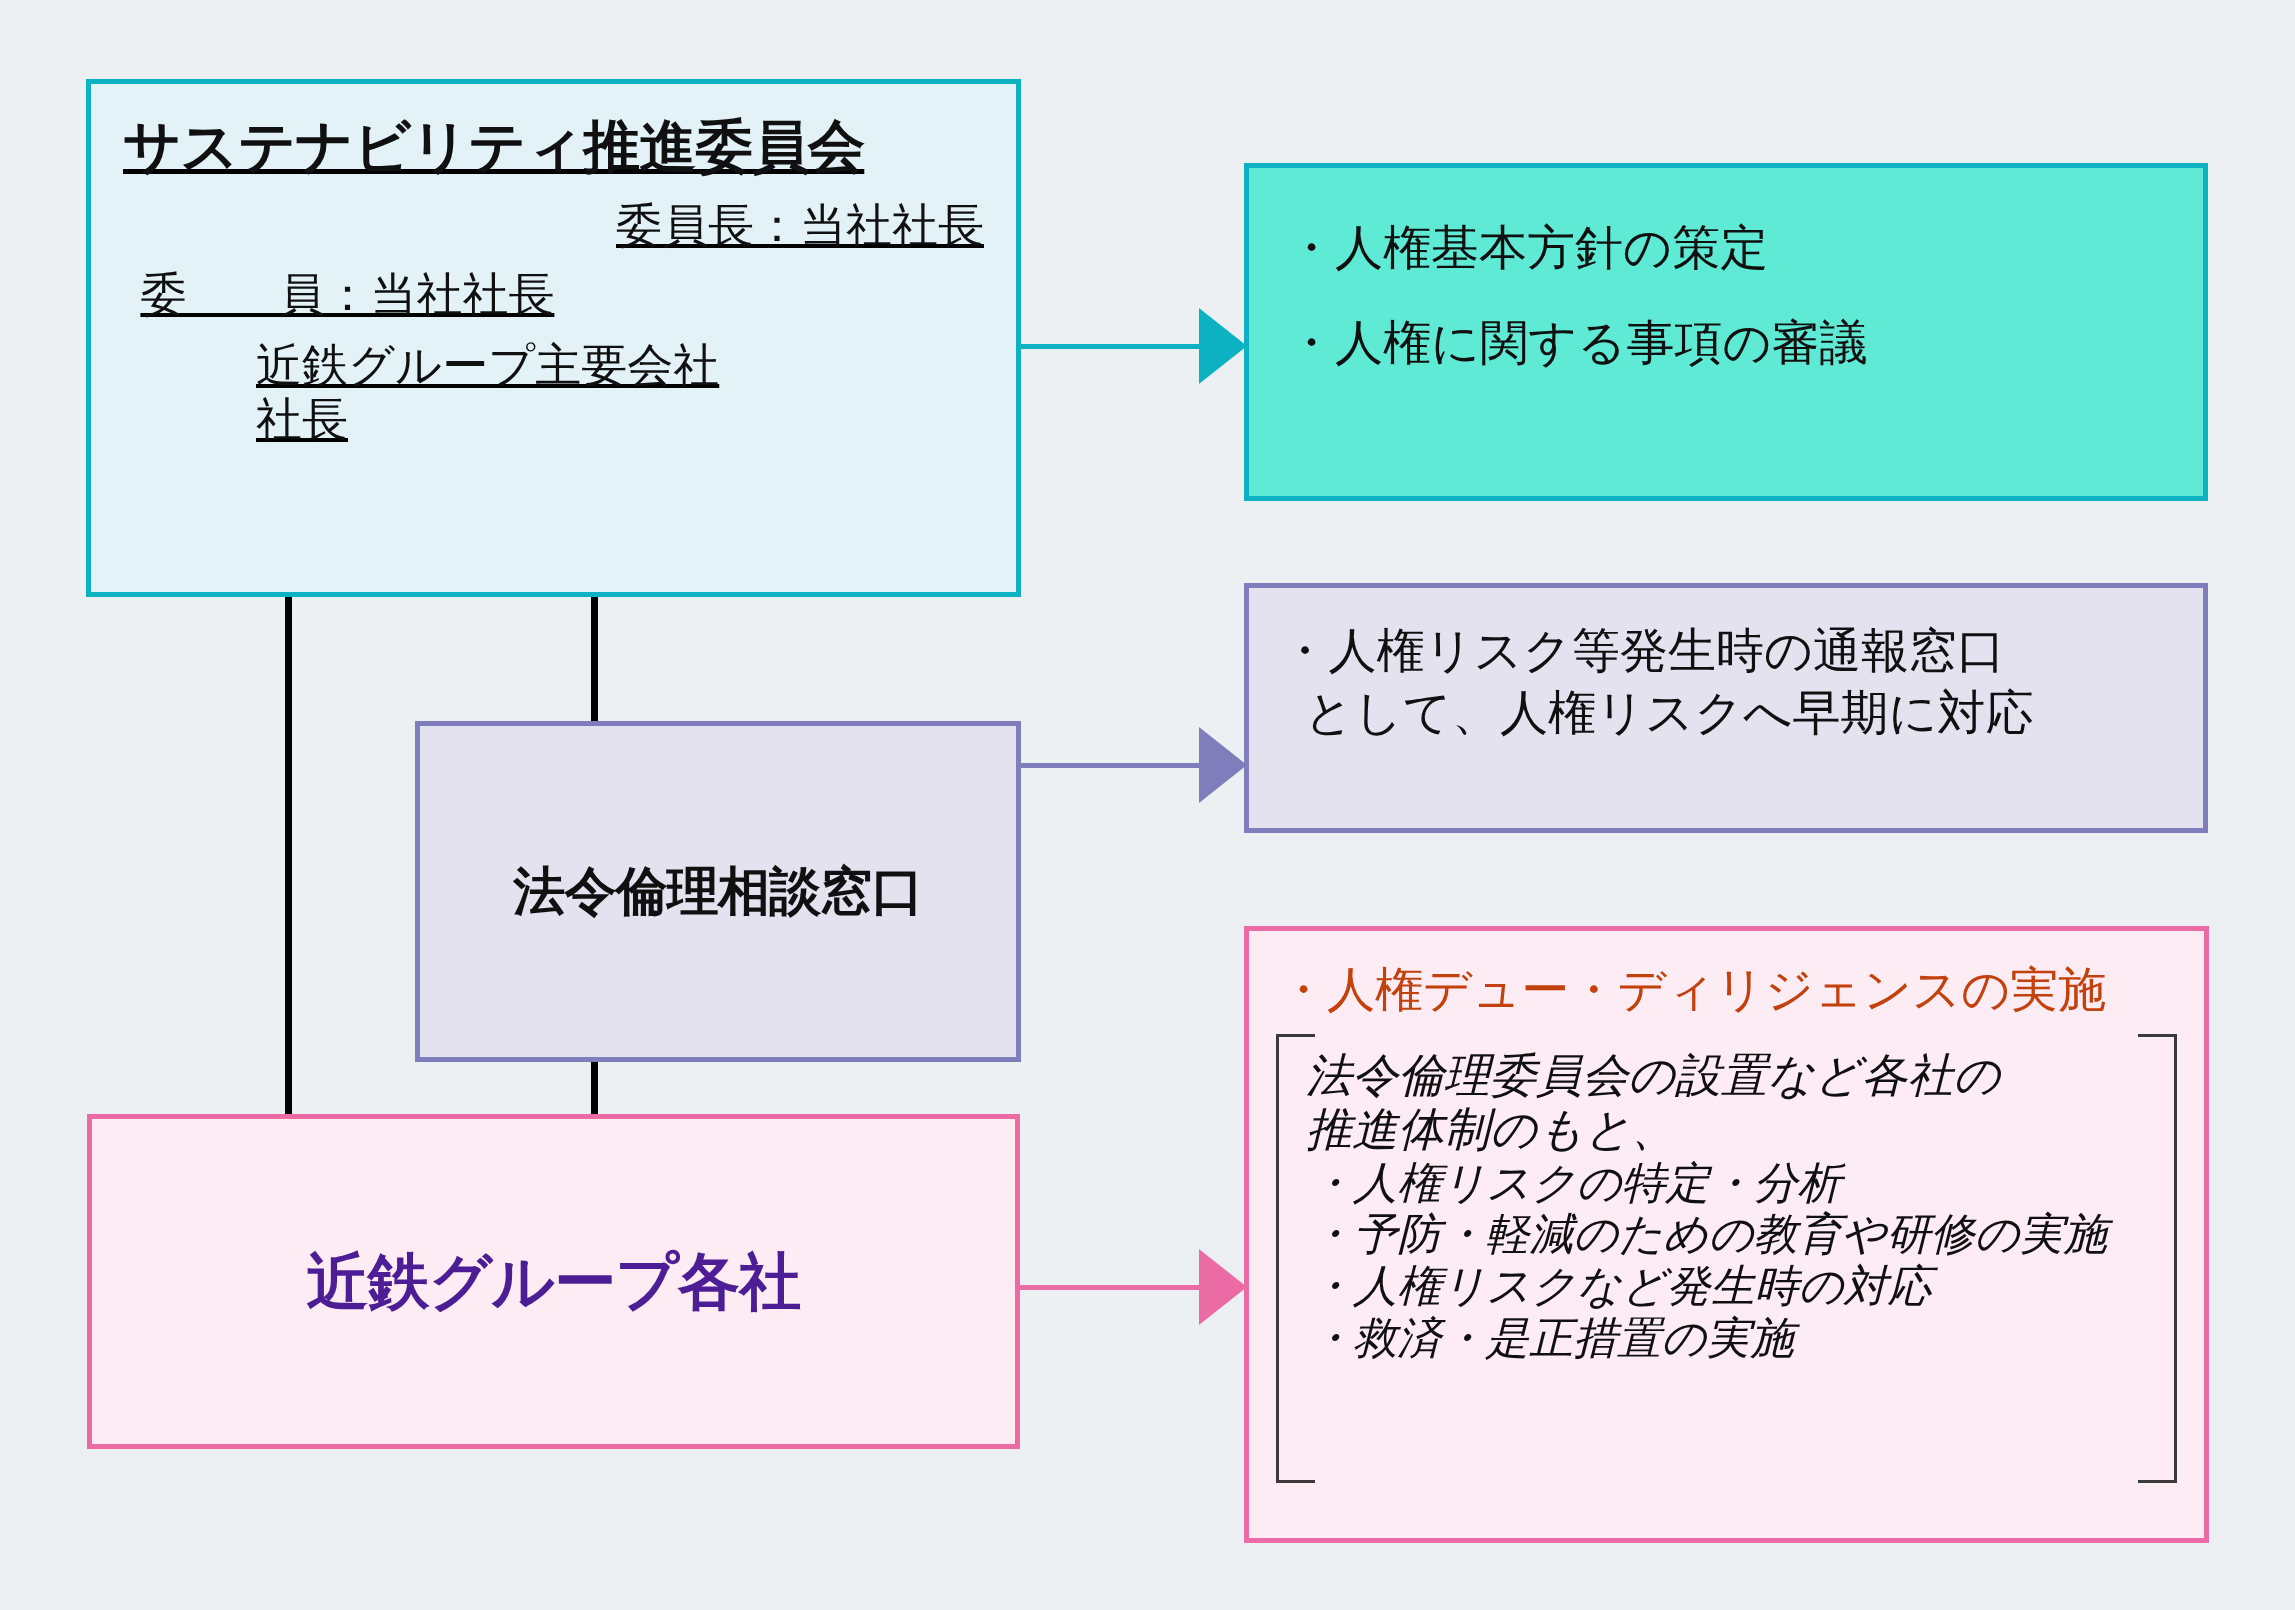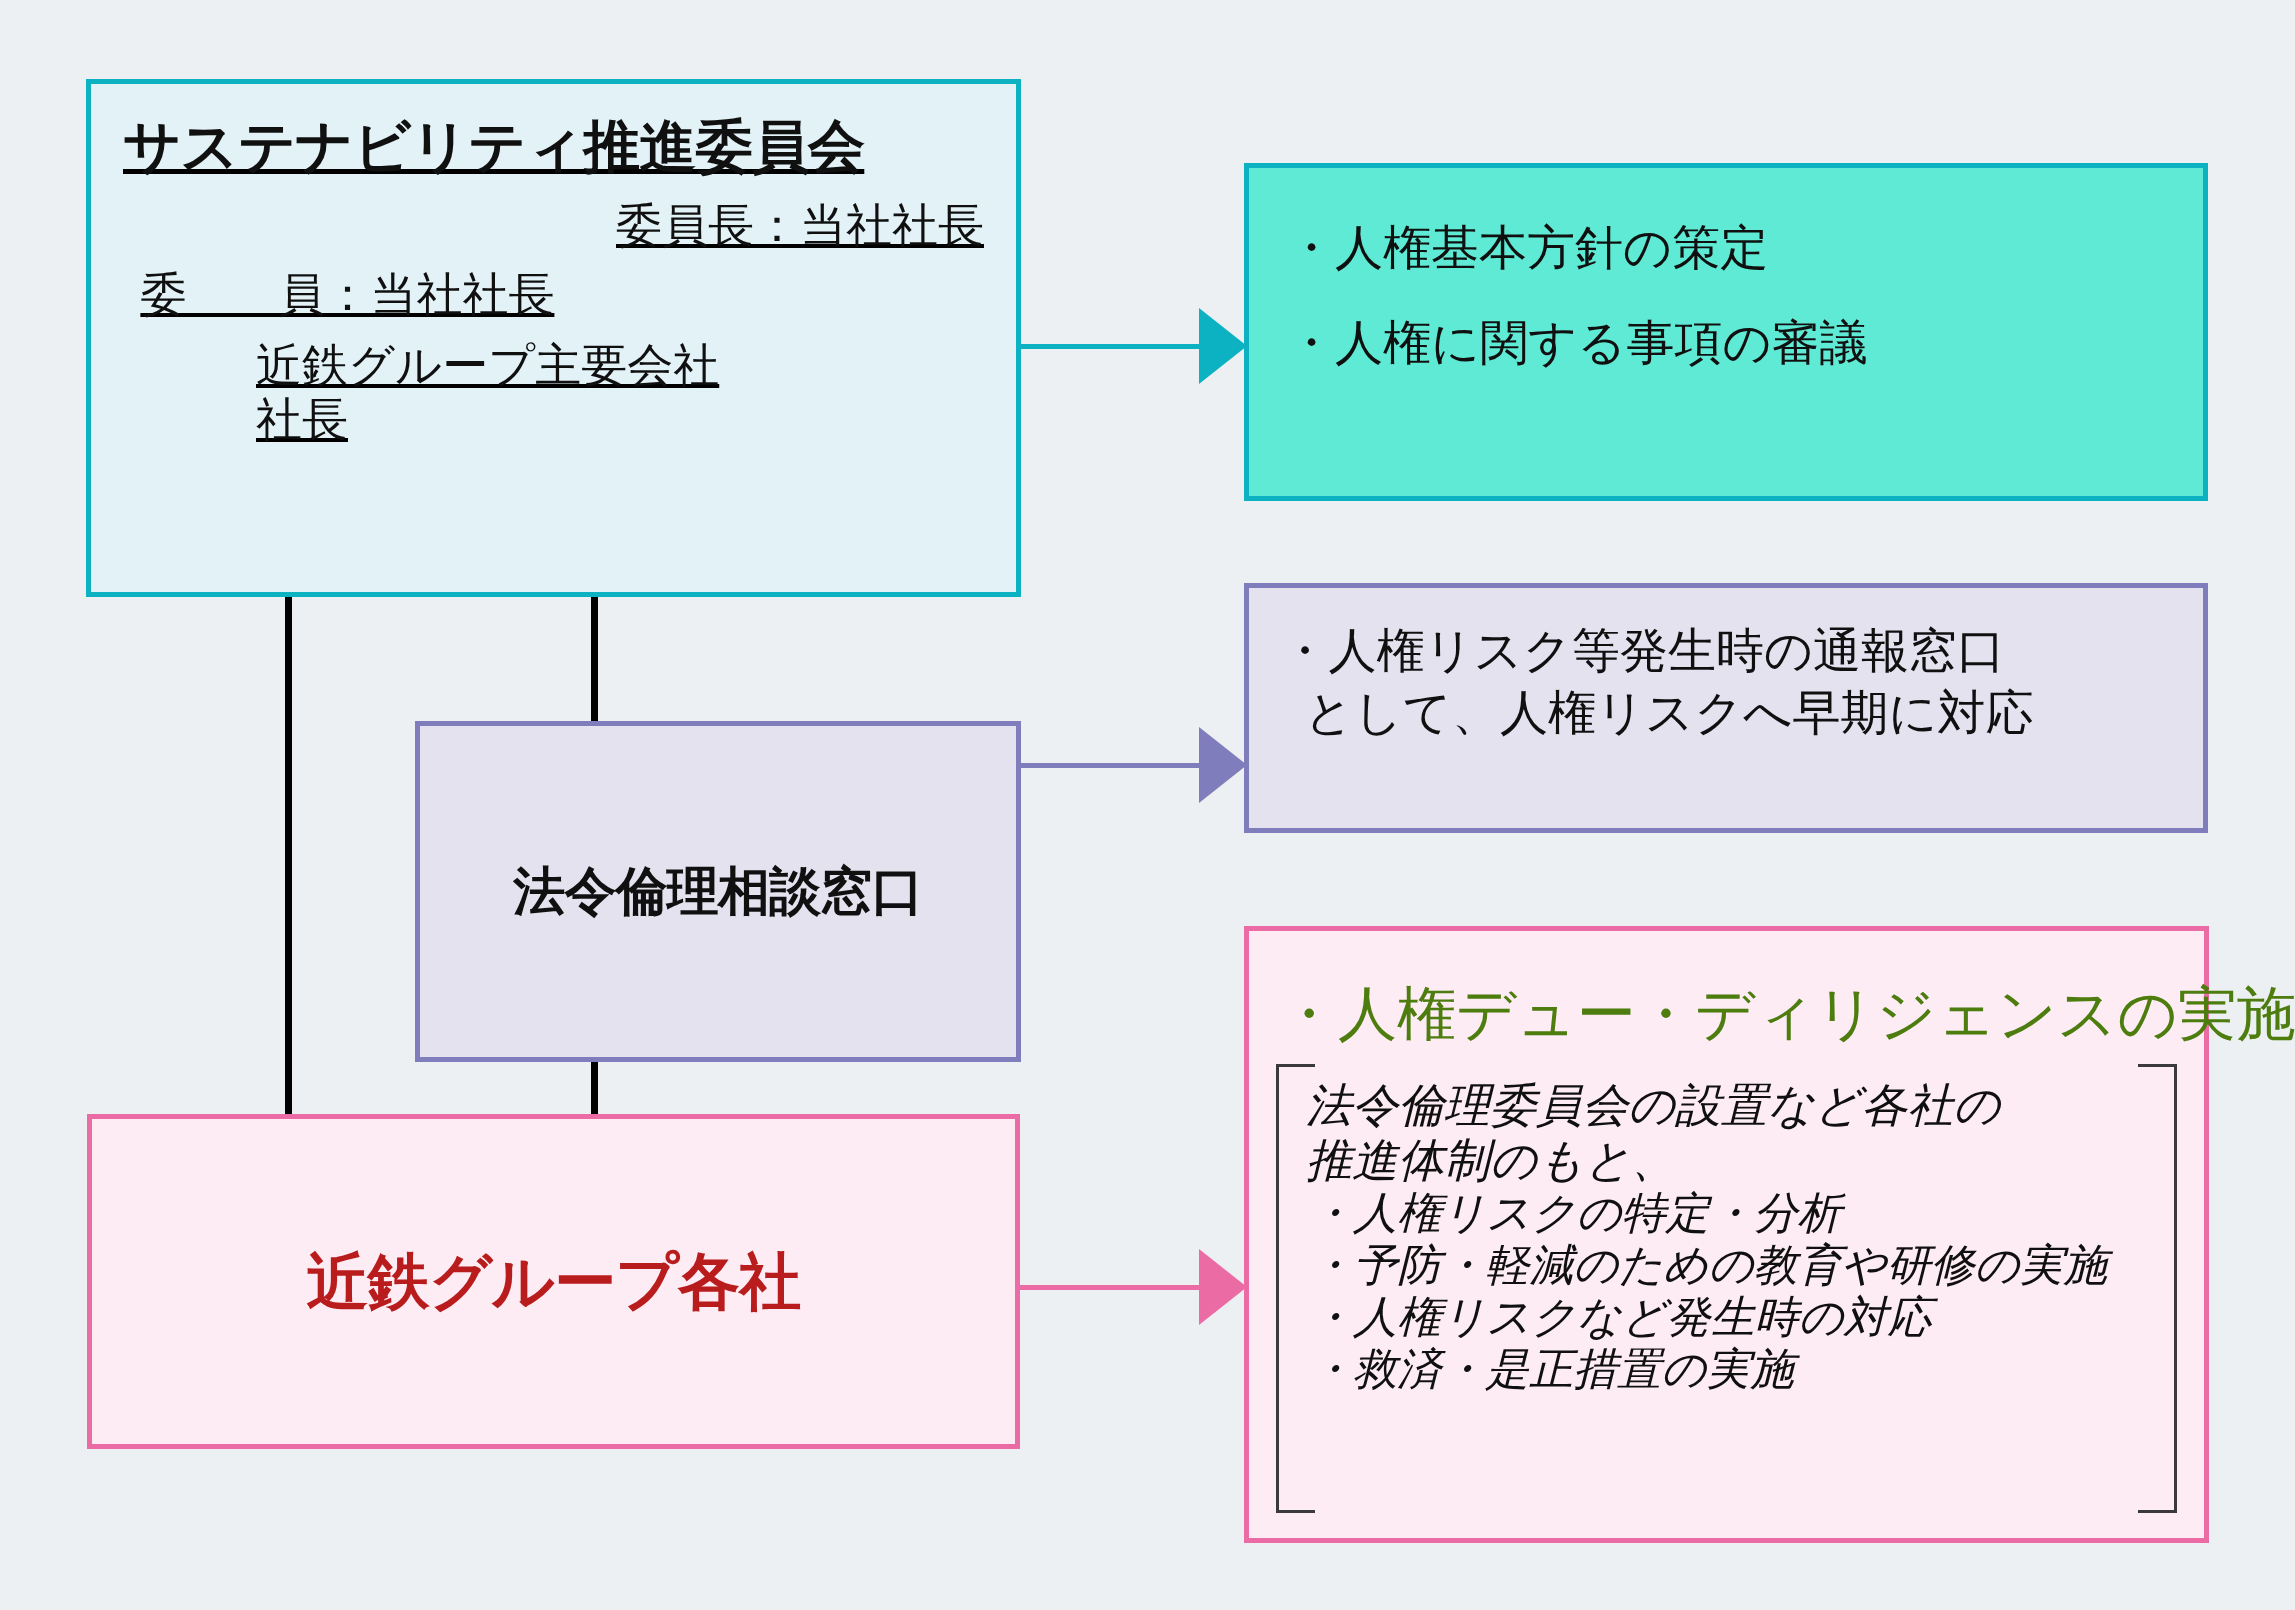--- a/index.html
+++ b/index.html
@@ -79,21 +79,21 @@
     width: 933px; height: 335px;
     background: #fdecf3;
     border: 5.5px solid #eb6ba5;
     display: flex;
     align-items: center;
     justify-content: center;
   }
   #group-title {
     font-size: 62px;
     font-weight: bold;
-    color: #b91c1c;
+    color: #4c1d95;
     letter-spacing: -0.8px;
     white-space: nowrap;
   }
 
   
   #duties-box {
     left: 1244px; top: 163px;
     width: 964px; height: 338px;
     background: #5eead4;
     border: 5.5px solid #0cb2c1;
@@ -131,26 +131,26 @@
   
   #group-actions-box {
     left: 1244px; top: 926px;
     width: 965px; height: 617px;
     background: #fdecf3;
     border: 5.5px solid #eb6ba5;
     padding: 20.6px 19px 0 19px;
     box-sizing: border-box;
   }
   #dd-line {
-    font-size: 59px;
-    color: #4d7c0f;
+    font-size: 48px;
+    color: #c2410c;
     line-height: 1.12;
     white-space: nowrap;
     padding-left: 11px;
-    margin-top: 29px;
+    margin-top: 11px;
   }
   
   #bracket-panel {
     position: relative;
     margin-top: 17.4px;
     margin-left: 8px;
     margin-right: 8px;
     height: 449px;
     box-sizing: border-box;
     padding: 14.3px 17.4px 0 20.6px;

